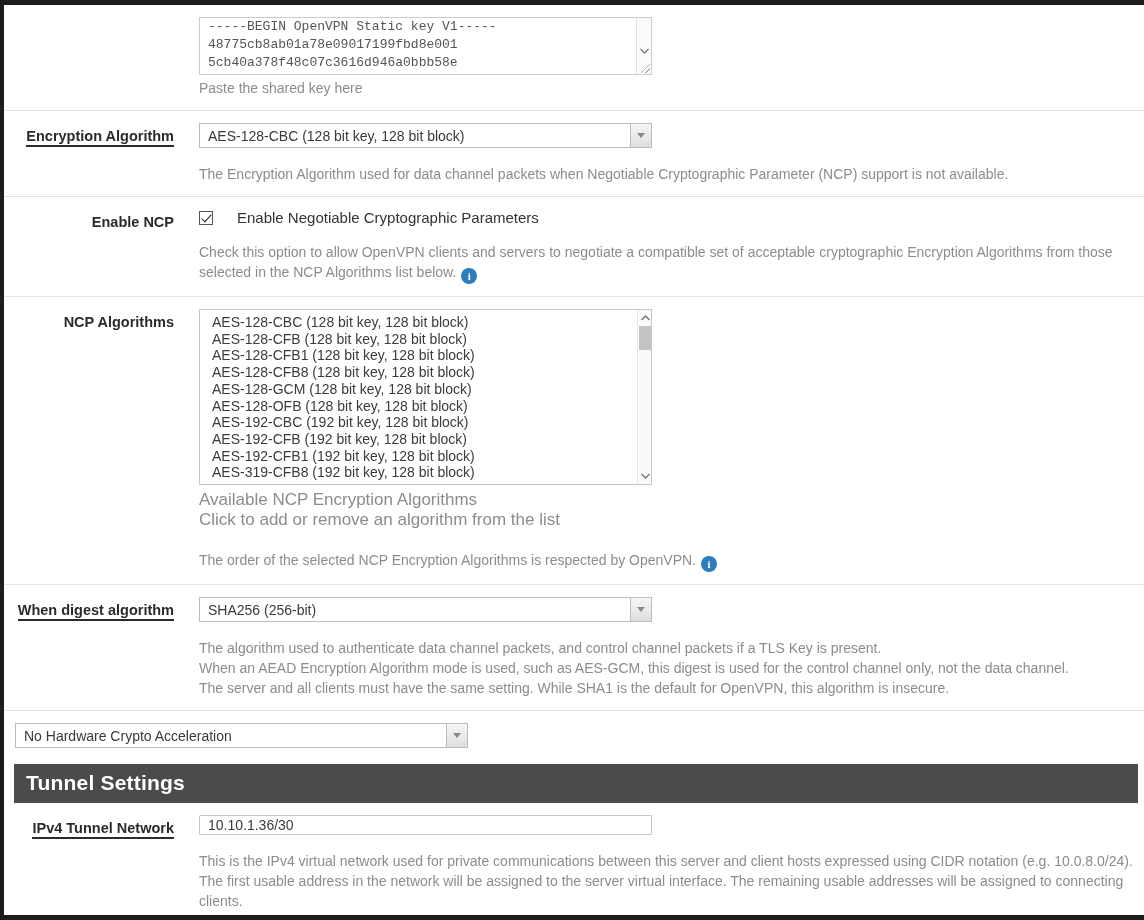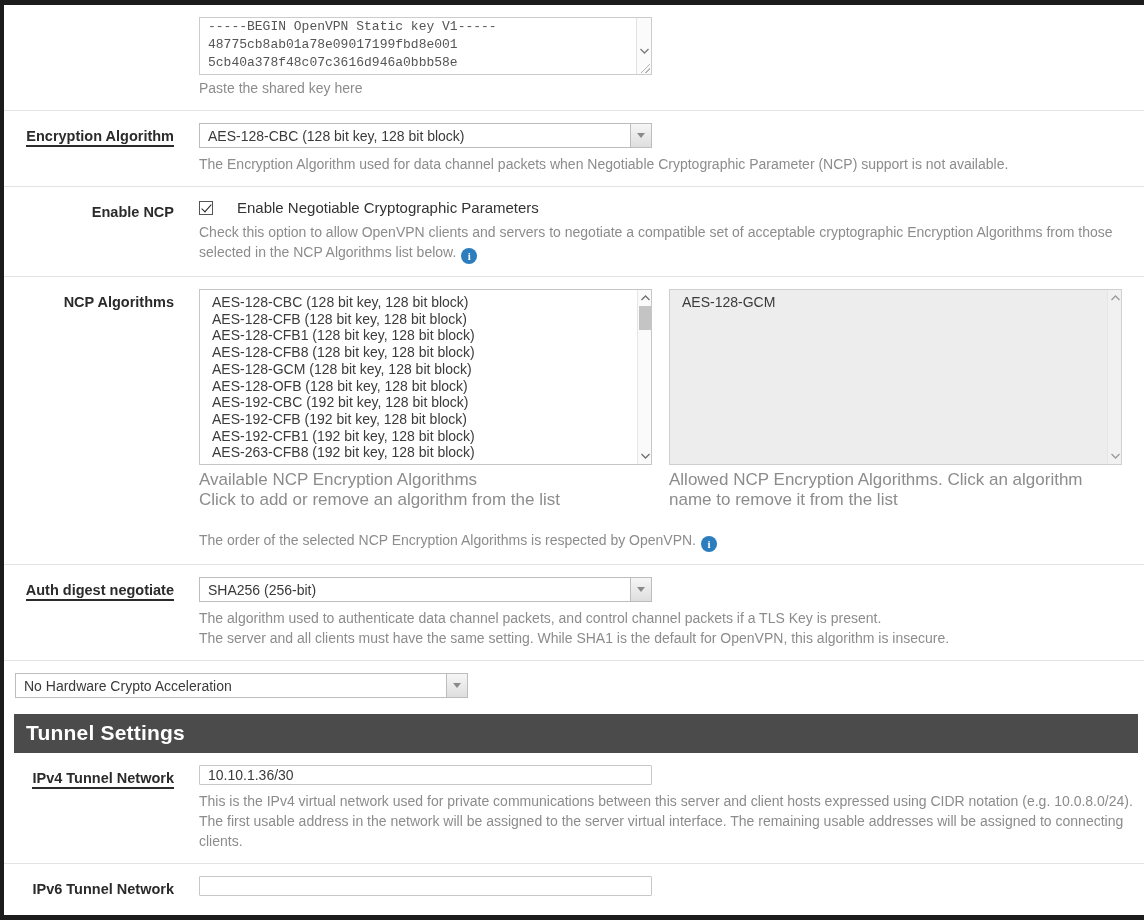--- a/index.html
+++ b/index.html
@@ -46,21 +46,21 @@
   }
   .row-field {
     flex: 1 1 auto;
     padding: 12px 10px 12px 11px;
     min-width: 0;
   }
   .help {
     color: #8c8c8c;
     font-size: 14px;
     line-height: 20px;
-    margin-top: 6px;
+    margin-top: 16px;
     max-width: 935px;
   }
   .help.tight { margin-top: 3px; }
 
   
   .keybox {
     position: relative;
     width: 453px;
     height: 58px;
     border: 1px solid #ccc;
@@ -291,74 +291,55 @@
             <ul id="avail-list">
                   <li>AES-128-CBC (128 bit key, 128 bit block)</li>
                   <li>AES-128-CFB (128 bit key, 128 bit block)</li>
                   <li>AES-128-CFB1 (128 bit key, 128 bit block)</li>
                   <li>AES-128-CFB8 (128 bit key, 128 bit block)</li>
                   <li>AES-128-GCM (128 bit key, 128 bit block)</li>
                   <li>AES-128-OFB (128 bit key, 128 bit block)</li>
                   <li>AES-192-CBC (192 bit key, 128 bit block)</li>
                   <li>AES-192-CFB (192 bit key, 128 bit block)</li>
                   <li>AES-192-CFB1 (192 bit key, 128 bit block)</li>
-                  <li>AES-263-CFB8 (192 bit key, 128 bit block)</li>
+                  <li>AES-319-CFB8 (192 bit key, 128 bit block)</li>
                 </ul>
             <div class="lscroll">
               <div class="ar up">
                 <svg width="9" height="6" viewBox="0 0 9 6">
                       <path d="M0.5 5 L4.5 1 L8.5 5" fill="none" stroke="#6f6f6f" stroke-width="1.3"></path>
                     </svg>
               </div>
               <div class="thumb"></div>
               <div class="ar dn">
                 <svg width="9" height="6" viewBox="0 0 9 6">
                       <path d="M0.5 1 L4.5 5 L8.5 1" fill="none" stroke="#6f6f6f" stroke-width="1.3"></path>
                     </svg>
               </div>
             </div>
           </div>
           <div class="listhelp">Available NCP Encryption Algorithms</div>
           <div class="listhelp" style="margin-top:0">Click to add or remove an algorithm from the list</div>
         </div>
-        <div class="rcol">
-          <div class="listbox disabled">
-            <ul id="allowed-list">
-                  <li>AES-128-GCM</li>
-                </ul>
-            <div class="lscroll" style="background:#f1f1f1">
-              <div class="ar up">
-                <svg width="9" height="6" viewBox="0 0 9 6">
-                      <path d="M0.5 5 L4.5 1 L8.5 5" fill="none" stroke="#9a9a9a" stroke-width="1.3"></path>
-                    </svg>
-              </div>
-              <div class="ar dn">
-                <svg width="9" height="6" viewBox="0 0 9 6">
-                      <path d="M0.5 1 L4.5 5 L8.5 1" fill="none" stroke="#9a9a9a" stroke-width="1.3"></path>
-                    </svg>
-              </div>
-            </div>
-          </div>
-          <div class="listhelp">Allowed NCP Encryption Algorithms. Click an algorithm name to remove it from the list</div>
-        </div>
       </div>
       <div class="orderline"><span>The order of the selected NCP Encryption Algorithms is respected by OpenVPN.</span><span class="info">i</span></div>
     </div>
   </div>
 
   <div class="row">
-    <div class="row-label req"><span class="lbl">Auth digest negotiate</span></div>
+    <div class="row-label req"><span class="lbl">When digest algorithm</span></div>
     <div class="row-field">
       <div class="sel">
         <div class="selval">SHA256 (256-bit)</div>
         <div class="selbtn">
               <span class="car"></span>
             </div>
       </div>
       <div class="help">The algorithm used to authenticate data channel packets, and control channel packets if a TLS Key is present.</div>
+      <div class="help" style="margin-top:0">When an AEAD Encryption Algorithm mode is used, such as AES-GCM, this digest is used for the control channel only, not the data channel.</div>
       <div class="help" style="margin-top:0">The server and all clients must have the same setting. While SHA1 is the default for OpenVPN, this algorithm is insecure.</div>
     </div>
   </div>
 
   <div class="row noline">
     <div class="row-field" style="padding-bottom:10px">
       <div class="sel">
         <div class="selval">No Hardware Crypto Acceleration</div>
         <div class="selbtn">
               <span class="car"></span>

